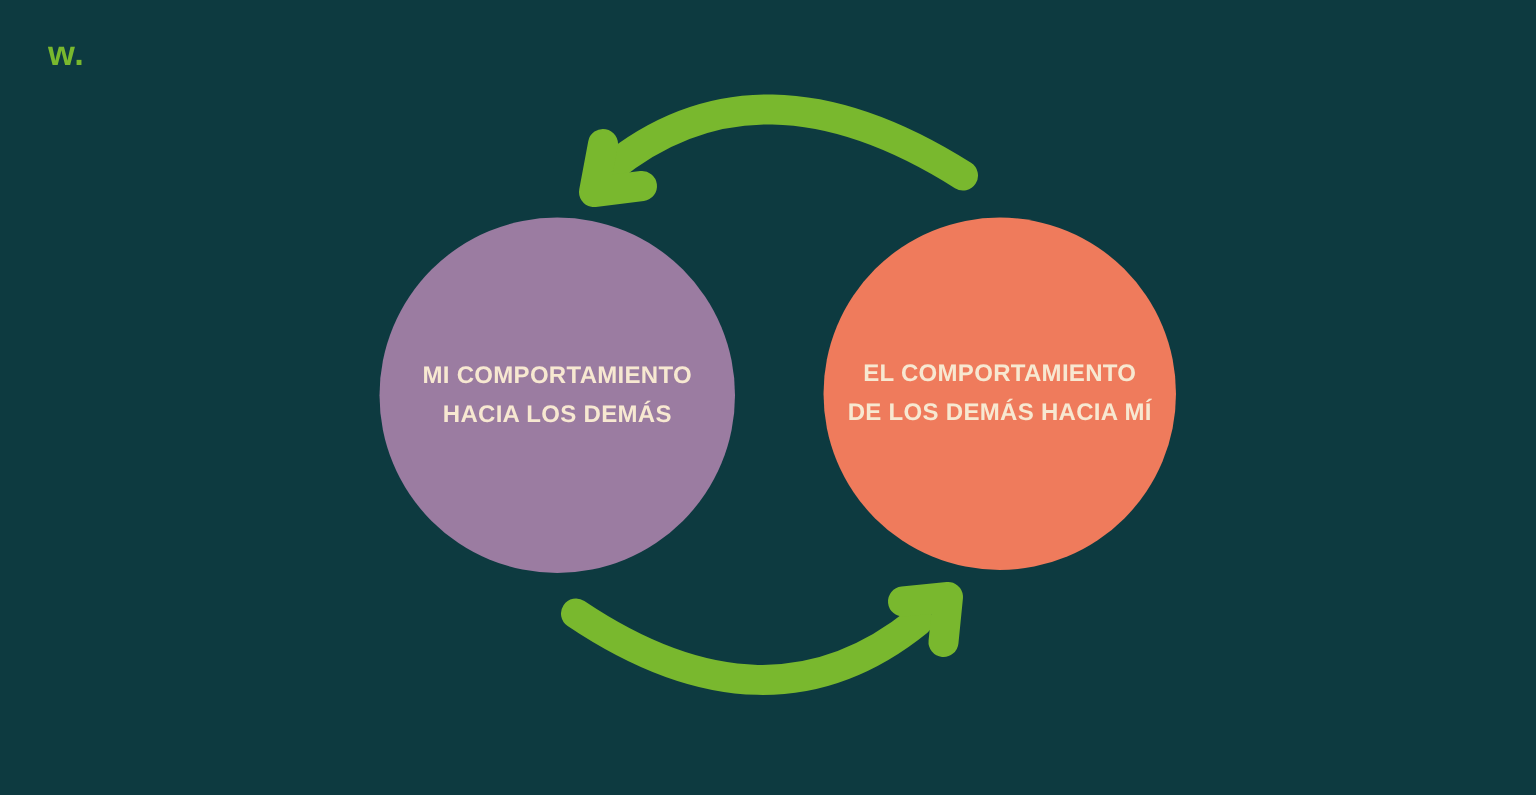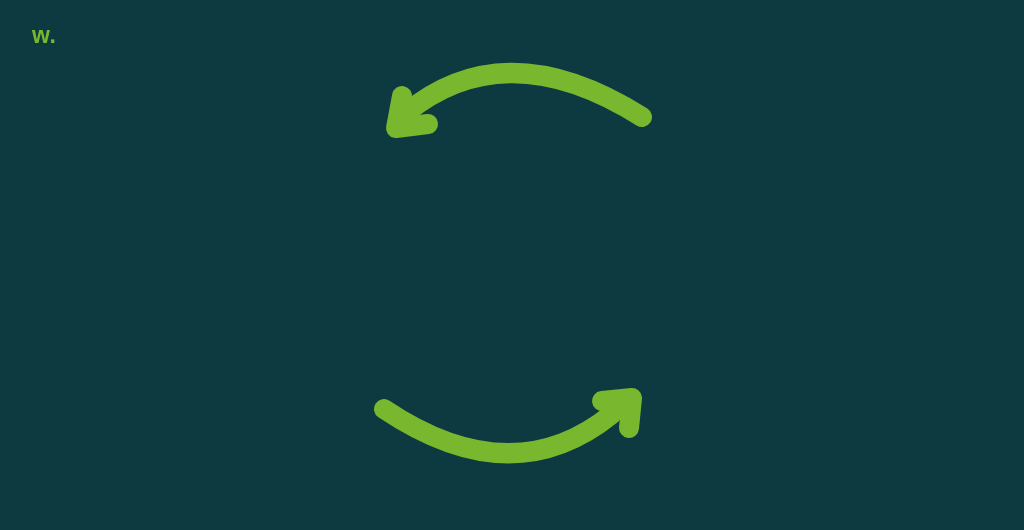--- a/index.html
+++ b/index.html
@@ -88,15 +88,27 @@
     <g>
       <path d="M642 117 Q506 31 406 113"></path>
       <path d="M402 96 L396 128 L428 124"></path>
     </g>
     <g>
       <path d="M384 409 Q512 495 612 414"></path>
       <path d="M602 401 L632 398 L629 428"></path>
     </g>
   </svg>
 
+  <div class="circle circle-left">
+    <div class="circle-label">
+      <span>MI COMPORTAMIENTO</span>
+      <span>HACIA LOS DEMÁS</span>
+    </div>
+  </div>
 
+  <div class="circle circle-right">
+    <div class="circle-label">
+      <span>EL COMPORTAMIENTO</span>
+      <span>DE LOS DEMÁS HACIA MÍ</span>
+    </div>
+  </div>
 
 </div>
 
 </body></html>

